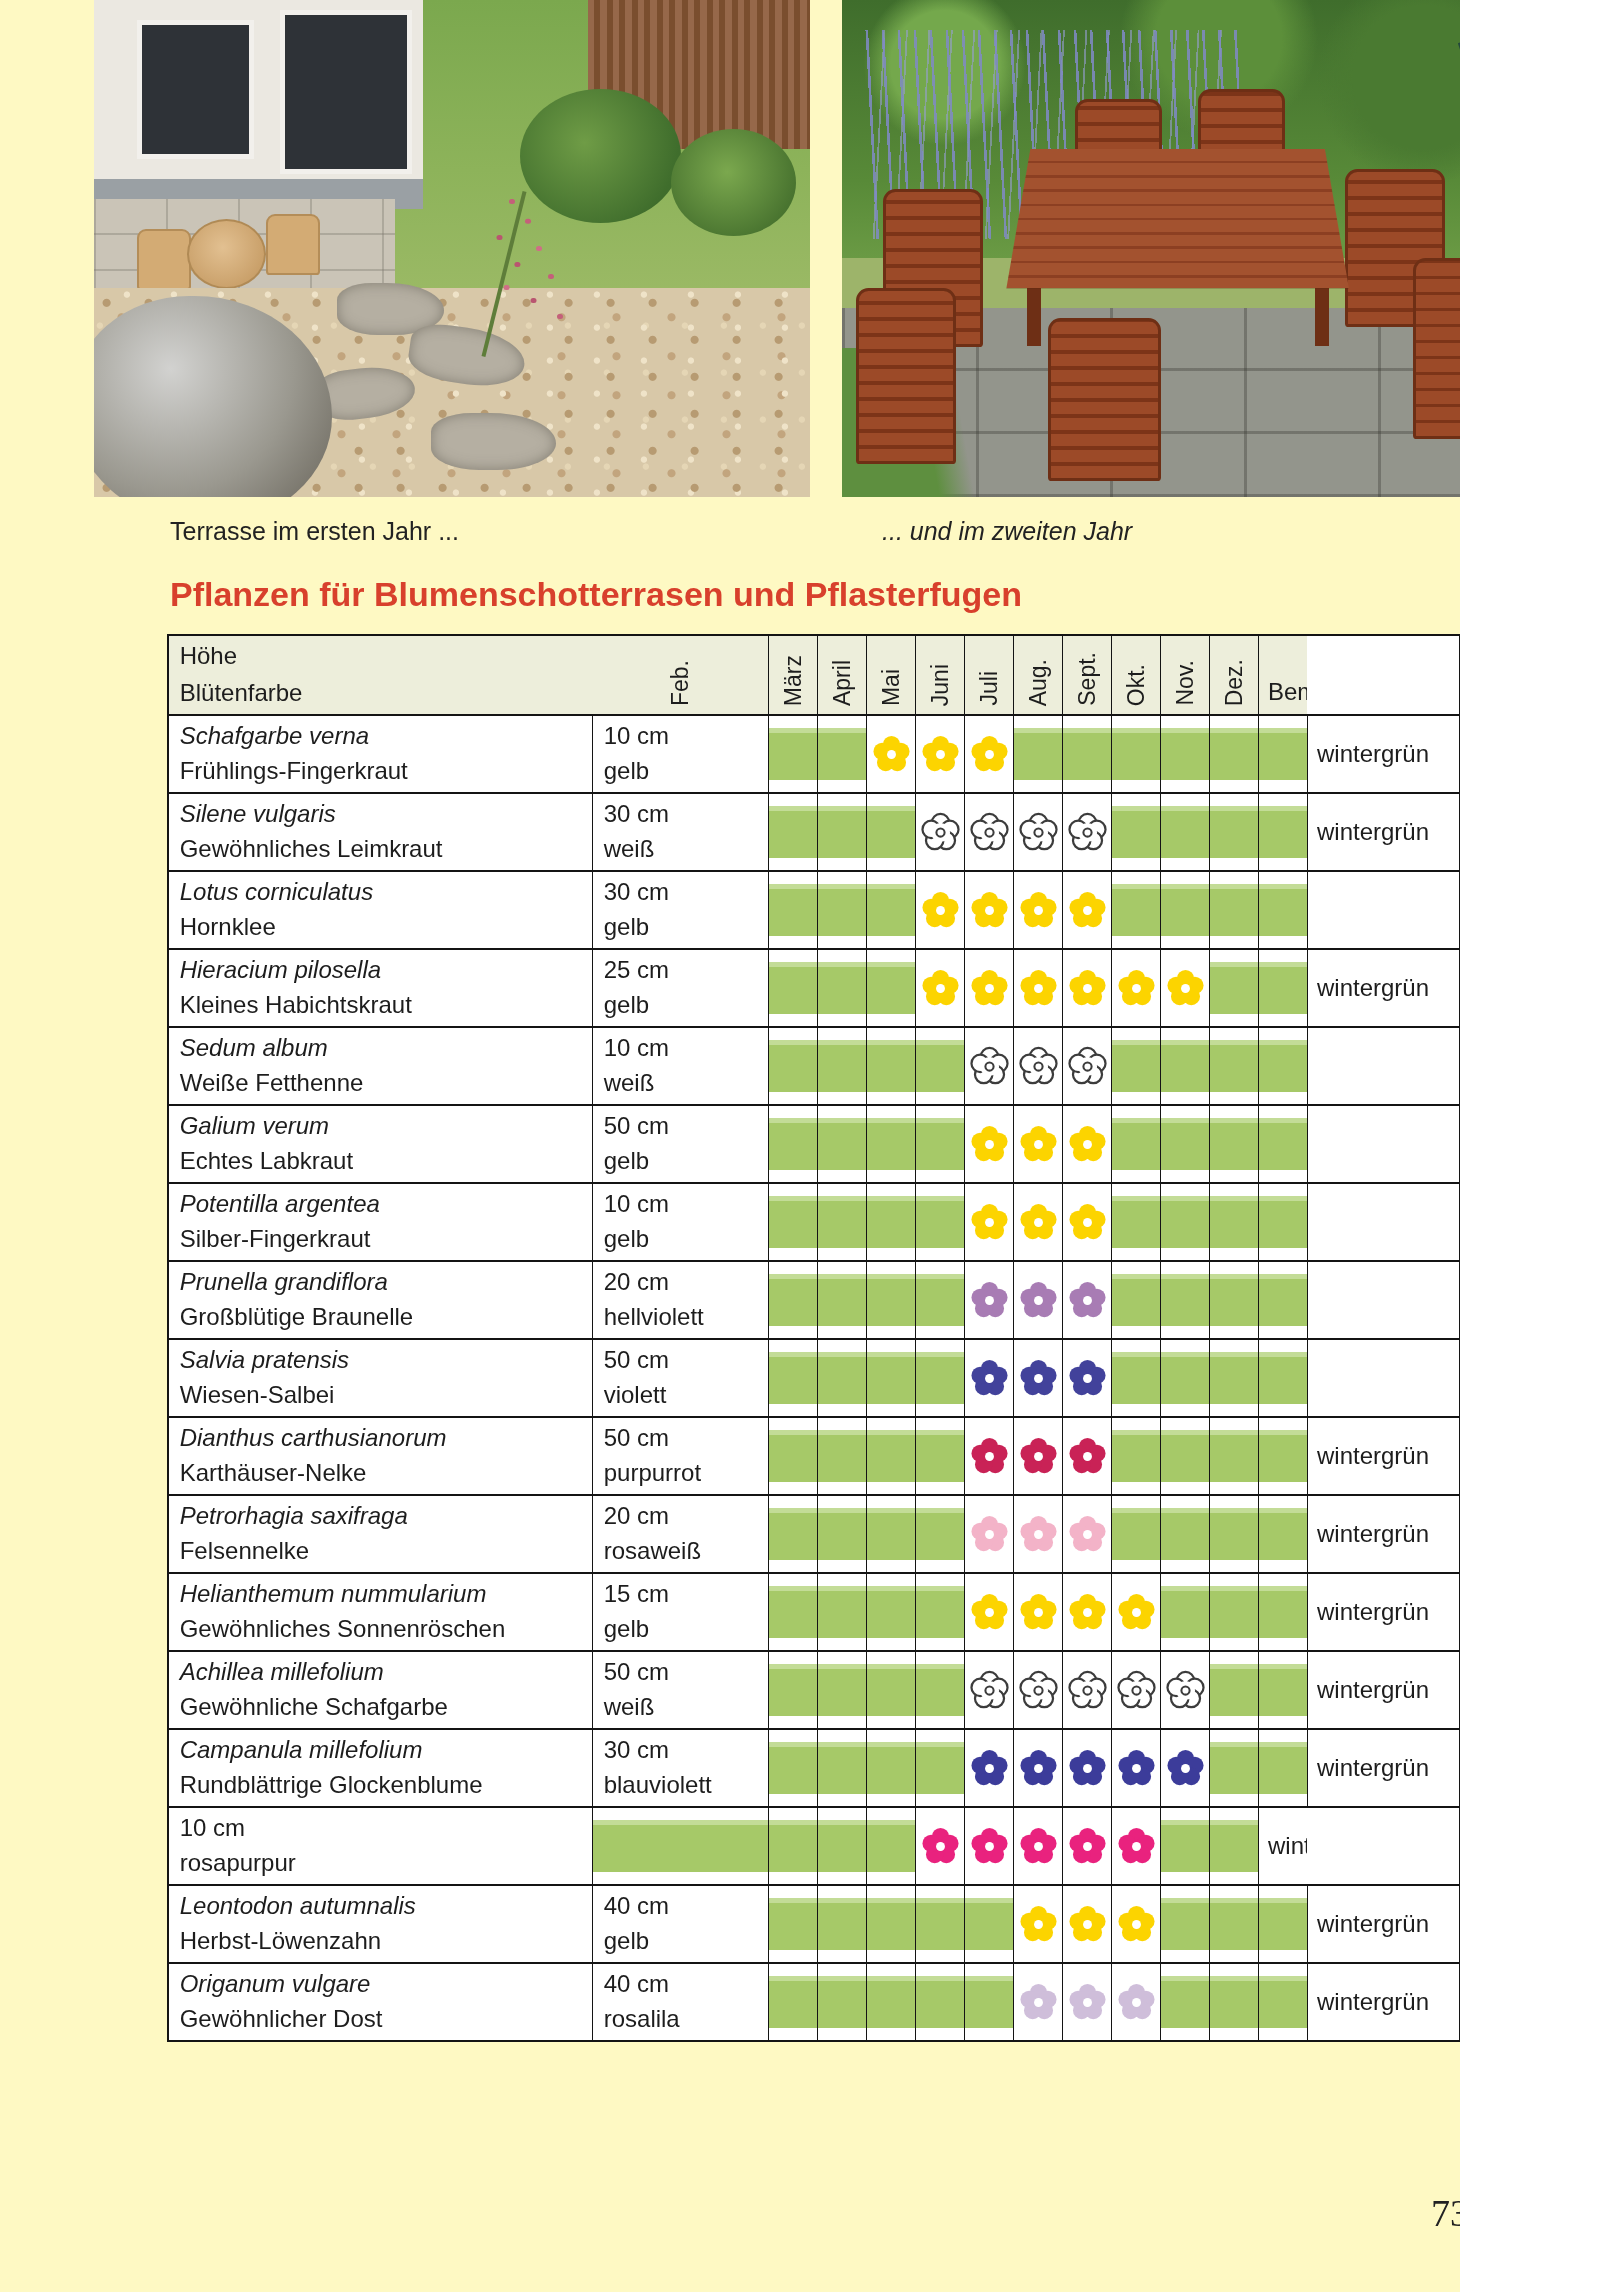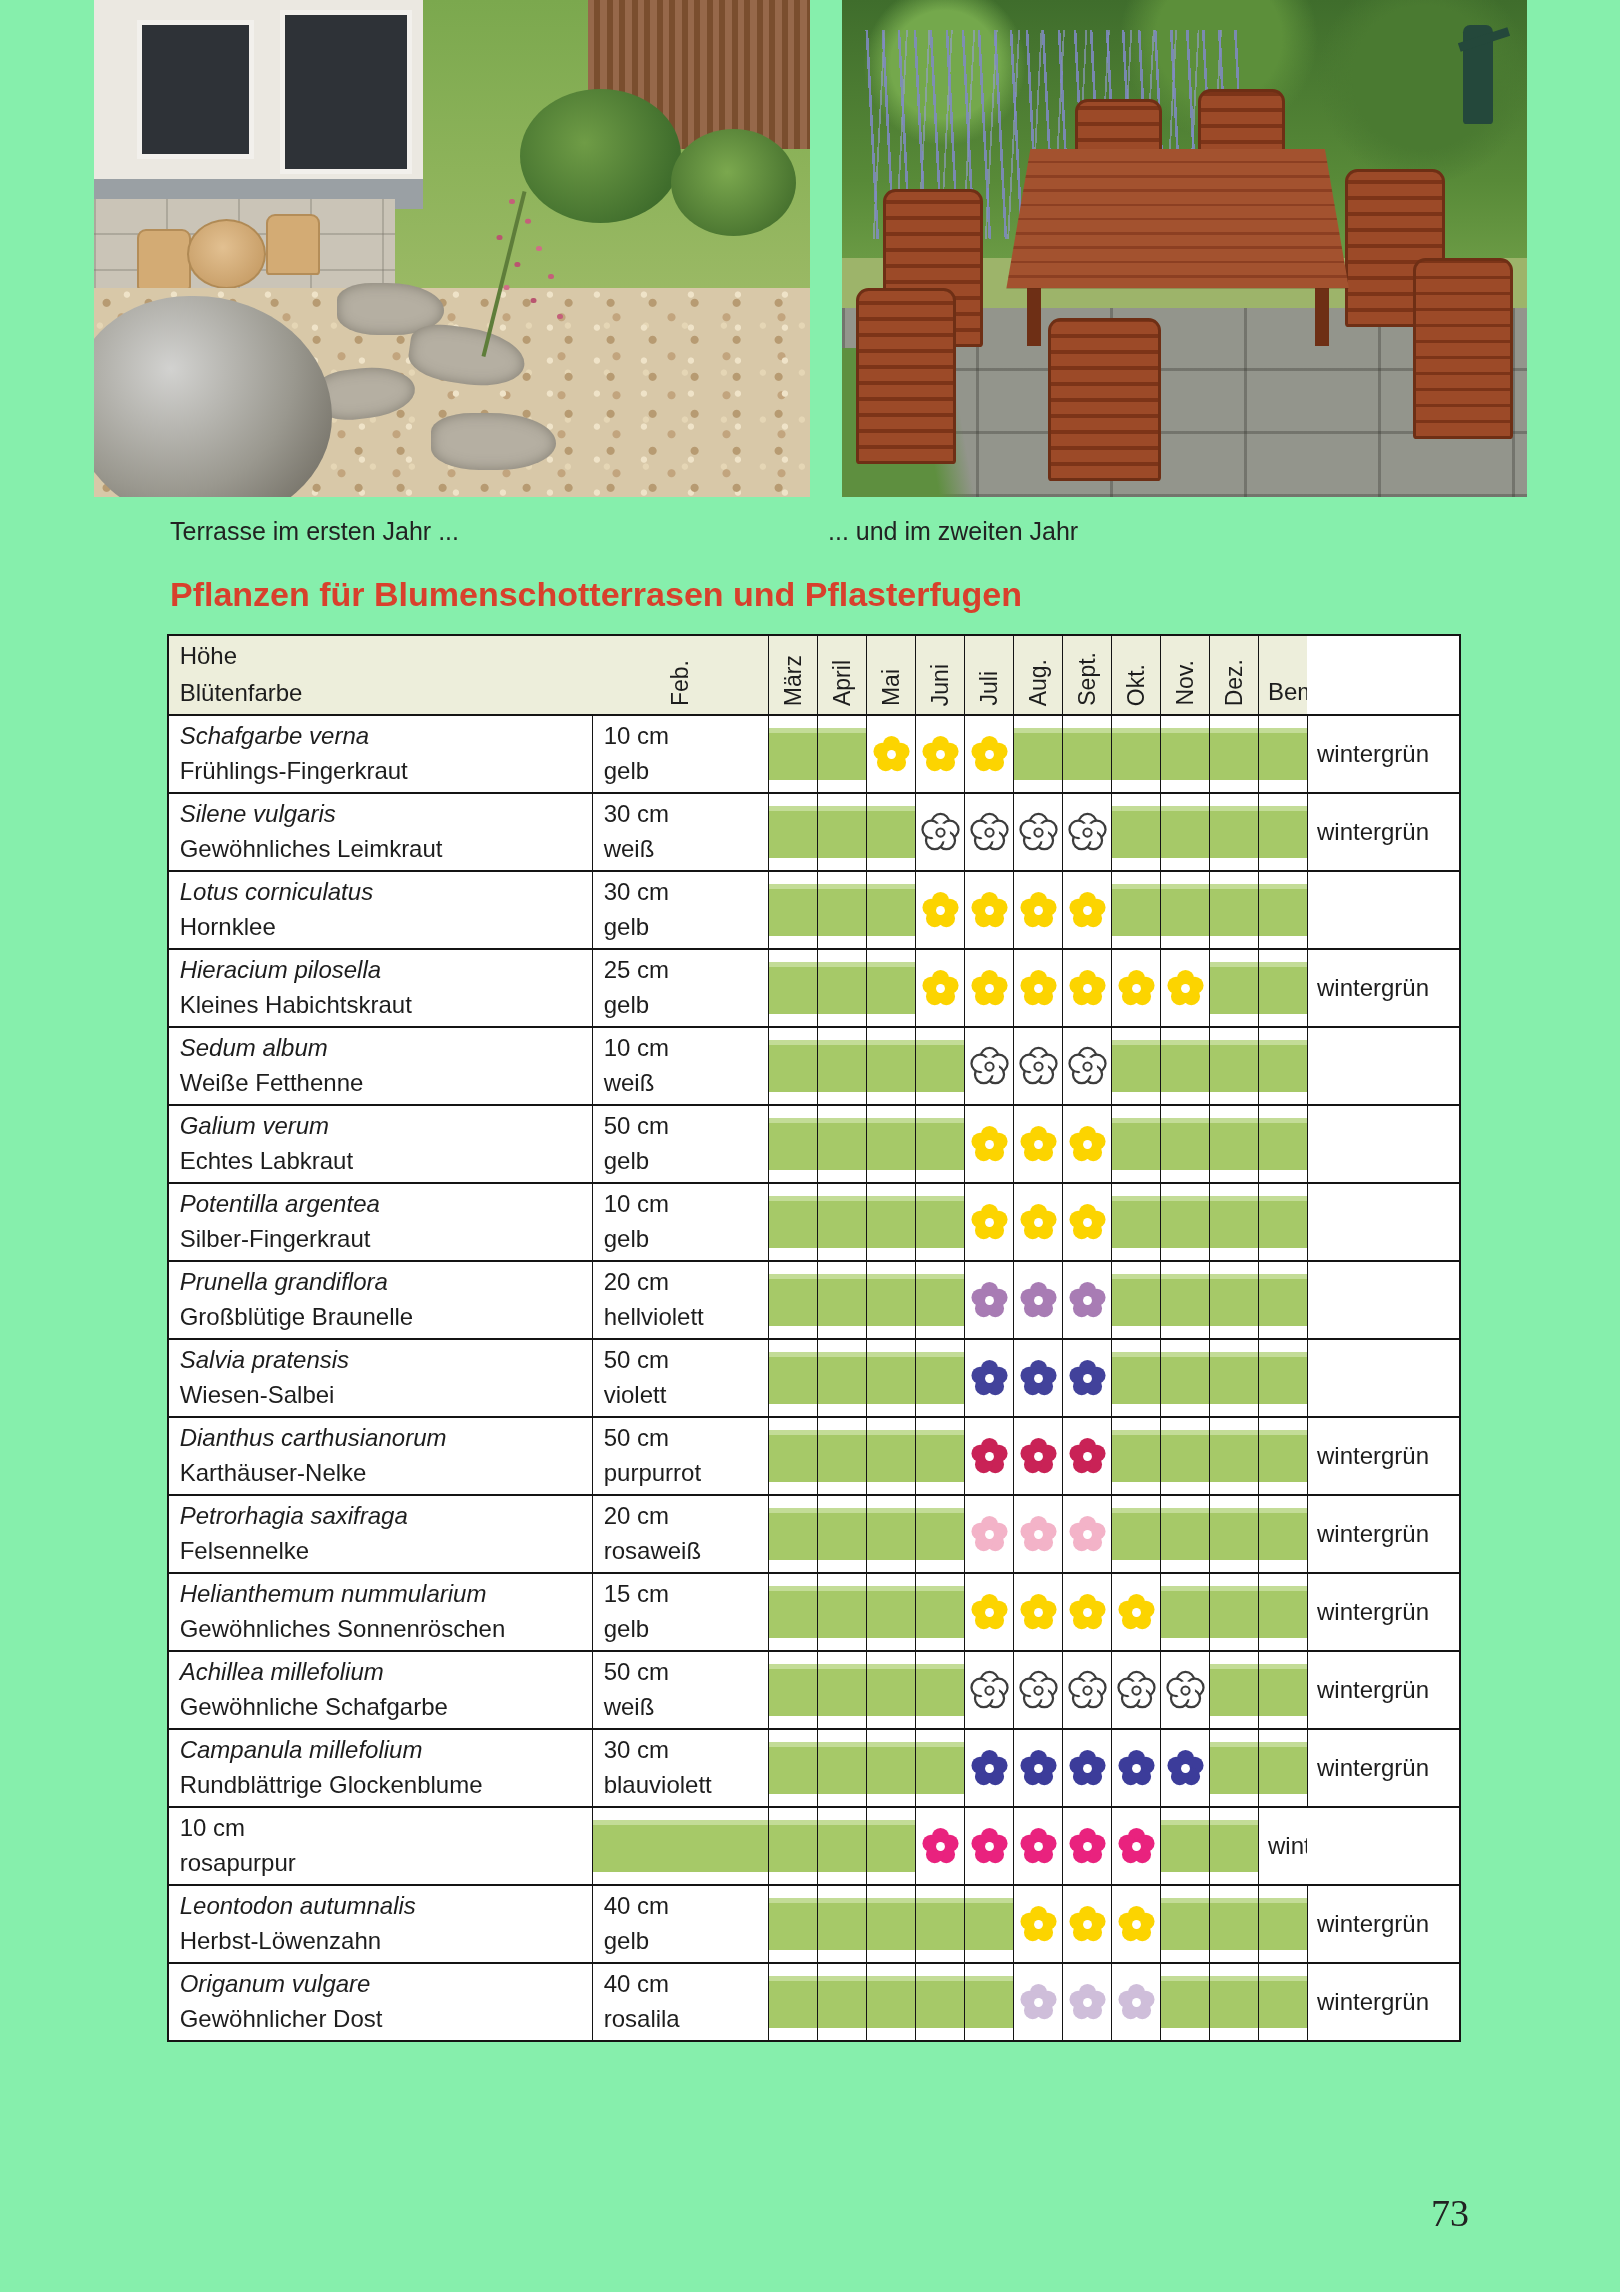--- a/index.html
+++ b/index.html
@@ -1,16 +1,16 @@
 <!DOCTYPE html>
 <html style="font-size:14.3px"><head>
 <meta charset="utf-8">
 <style>
   html,body{margin:0;padding:0;background:#ffffff;}
-  .page{position:relative;width:1620px;height:2293px;background:#86efac;overflow:hidden;
+  .page{position:relative;width:1460px;height:2293px;background:#fef9c3;overflow:hidden;
         font-family:"Liberation Sans",sans-serif;color:#1d1d1d;}
 
   
   .photo{position:absolute;top:0;height:497px;overflow:hidden;background:#9db46a;}
   .photo-left{left:94px;width:716px;}
   .photo-right{left:842px;width:685px;}
 
   
   .lp-lawn{position:absolute;left:0;top:0;width:100%;height:62%;
     background:linear-gradient(180deg,#7ba84e 0%,#8db35a 55%,#9cba66 100%);}
@@ -87,21 +87,21 @@
   .rp-table{position:absolute;left:24%;top:30%;width:50%;height:28%;
     background:repeating-linear-gradient(180deg,#a3522f 0 11.6px,#8c3f22 11.6px 14.3px);
     clip-path:polygon(7% 0,93% 0,100% 100%,0 100%);box-shadow:0 9px 0 #5f2a12;}
   .rp-table-leg{position:absolute;background:#6e2f15;width:14.3px;height:63px;}
   .rp-leg1{left:27%;top:57%;}
   .rp-leg2{left:69%;top:57%;}
 
   
   .caption{position:absolute;top:517px;font-size:25px;color:#222;}
   .caption-left{left:170px;}
-  .caption-right{left:828px;}
+  .caption-right{left:882px;font-style:italic;}
   .table-title{position:absolute;left:170px;top:575px;margin:0;font-size:34px;font-weight:700;}
 
   
   .ptable{position:absolute;left:167px;top:634px;width:1290px;border:2.7px solid #141414;background:#fff;}
   .trow,.thead-row{display:grid;grid-template-columns:423px 176px repeat(11,49px) 150px;height:78px;box-sizing:border-box;}
   .thead-row{height:78px;}
   .trow{border-top:2.7px solid #141414;}
   .cell{box-sizing:border-box;border-left:1.8px solid #141414;position:relative;overflow:hidden;}
   .cell:first-child{border-left:none;}
   .th{background:#edeedb;}

